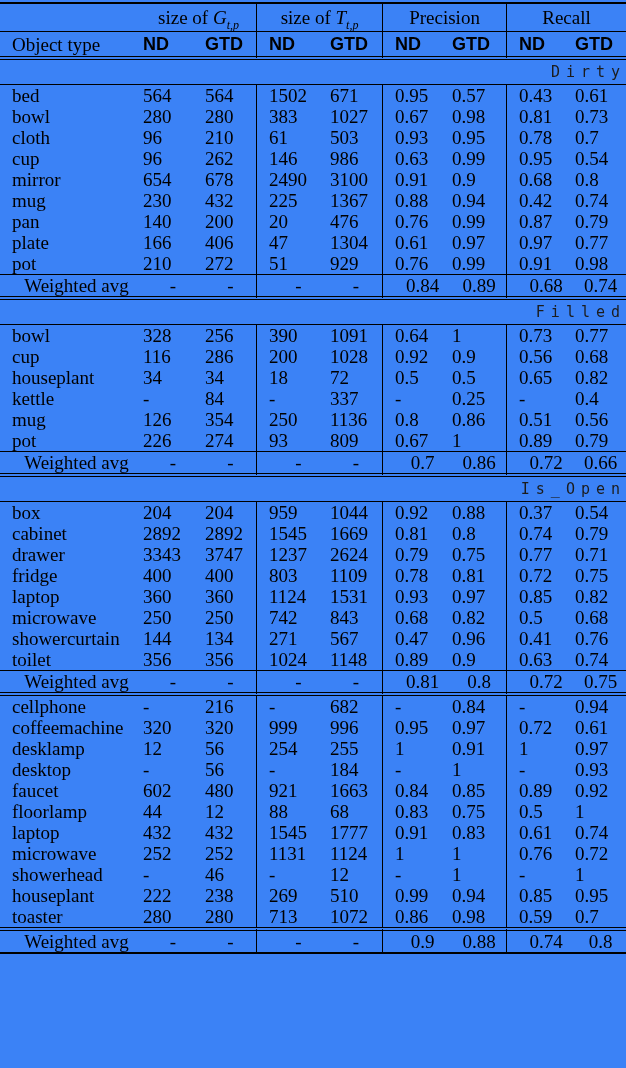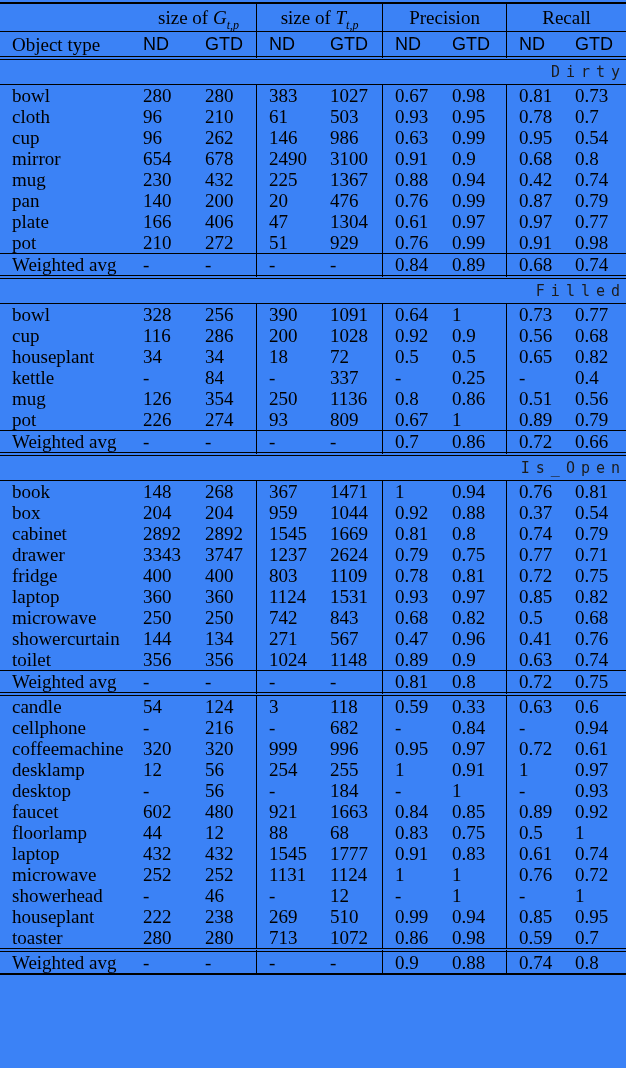--- a/index.html
+++ b/index.html
@@ -39,35 +39,37 @@
   td.pad { padding-left: 12px; }
   
   tr.row-h1 td { height: 27px; border-bottom: 1.5px solid #000; }
   tr.row-h2 td { height: 24px; border-bottom: 4px double #000; margin-left: 17px; }
   tr.row-band td { height: 24px; border-bottom: 1.5px solid #000; }
   tr.row-data td { height: 21px; }
   tr.row-wavg td {
     height: 21px;
     border-top: 1.5px solid #000;
     border-bottom: 4px double #000;
+    text-align: center;
   }
   tr.row-wavg.last td {
     border-top: 4px double #000;
     border-bottom: 2.5px solid #000;
   }
   .group { text-align: center; padding-left: 0; }
   .sym { font-style: italic; }
   sub.subscript {
     font-style: italic;
     font-size: 12px;
     line-height: 0;
   }
   .sans {
     font-family: "Liberation Sans", sans-serif;
     font-size: 18px;
+    font-weight: bold;
   }
   td.band {
     text-align: right;
     font-family: "DejaVu Sans Mono", monospace;
     font-size: 15px;
     letter-spacing: 6px;
     color: #1c1c1c;
     padding-left: 0;
   }
 </style>
@@ -105,20 +107,31 @@
         <td class="sans vr">GTD</td>
         <td class="sans pad">ND</td>
         <td class="sans">GTD</td>
       </tr>
     </thead>
     <tbody id="table-body">
         <tr class="row-band">
           <td colspan="9" class="band">Dirty</td>
         </tr>
         <tr class="row-data">
+          <td class="c1">bed</td>
+          <td>564</td>
+          <td class="vr">564</td>
+          <td class="pad">1502</td>
+          <td class="vr">671</td>
+          <td class="pad">0.95</td>
+          <td class="vr">0.57</td>
+          <td class="pad">0.43</td>
+          <td>0.61</td>
+        </tr>
+        <tr class="row-data">
           <td class="c1">bowl</td>
           <td>280</td>
           <td class="vr">280</td>
           <td class="pad">383</td>
           <td class="vr">1027</td>
           <td class="pad">0.67</td>
           <td class="vr">0.98</td>
           <td class="pad">0.81</td>
           <td>0.73</td>
         </tr>
@@ -287,31 +300,20 @@
           <td class="vr">-</td>
           <td class="pad">0.7</td>
           <td class="vr">0.86</td>
           <td class="pad">0.72</td>
           <td>0.66</td>
         </tr>
         <tr class="row-band">
           <td colspan="9" class="band">Is_Open</td>
         </tr>
         <tr class="row-data">
-          <td class="c1">book</td>
-          <td>148</td>
-          <td class="vr">268</td>
-          <td class="pad">367</td>
-          <td class="vr">1471</td>
-          <td class="pad">1</td>
-          <td class="vr">0.94</td>
-          <td class="pad">0.76</td>
-          <td>0.81</td>
-        </tr>
-        <tr class="row-data">
           <td class="c1">box</td>
           <td>204</td>
           <td class="vr">204</td>
           <td class="pad">959</td>
           <td class="vr">1044</td>
           <td class="pad">0.92</td>
           <td class="vr">0.88</td>
           <td class="pad">0.37</td>
           <td>0.54</td>
         </tr>
@@ -397,31 +399,20 @@
           <td>-</td>
           <td class="vr">-</td>
           <td class="pad">-</td>
           <td class="vr">-</td>
           <td class="pad">0.81</td>
           <td class="vr">0.8</td>
           <td class="pad">0.72</td>
           <td>0.75</td>
         </tr>
         <tr class="row-data">
-          <td class="c1">candle</td>
-          <td>54</td>
-          <td class="vr">124</td>
-          <td class="pad">3</td>
-          <td class="vr">118</td>
-          <td class="pad">0.59</td>
-          <td class="vr">0.33</td>
-          <td class="pad">0.63</td>
-          <td>0.6</td>
-        </tr>
-        <tr class="row-data">
           <td class="c1">cellphone</td>
           <td>-</td>
           <td class="vr">216</td>
           <td class="pad">-</td>
           <td class="vr">682</td>
           <td class="pad">-</td>
           <td class="vr">0.84</td>
           <td class="pad">-</td>
           <td>0.94</td>
         </tr>

